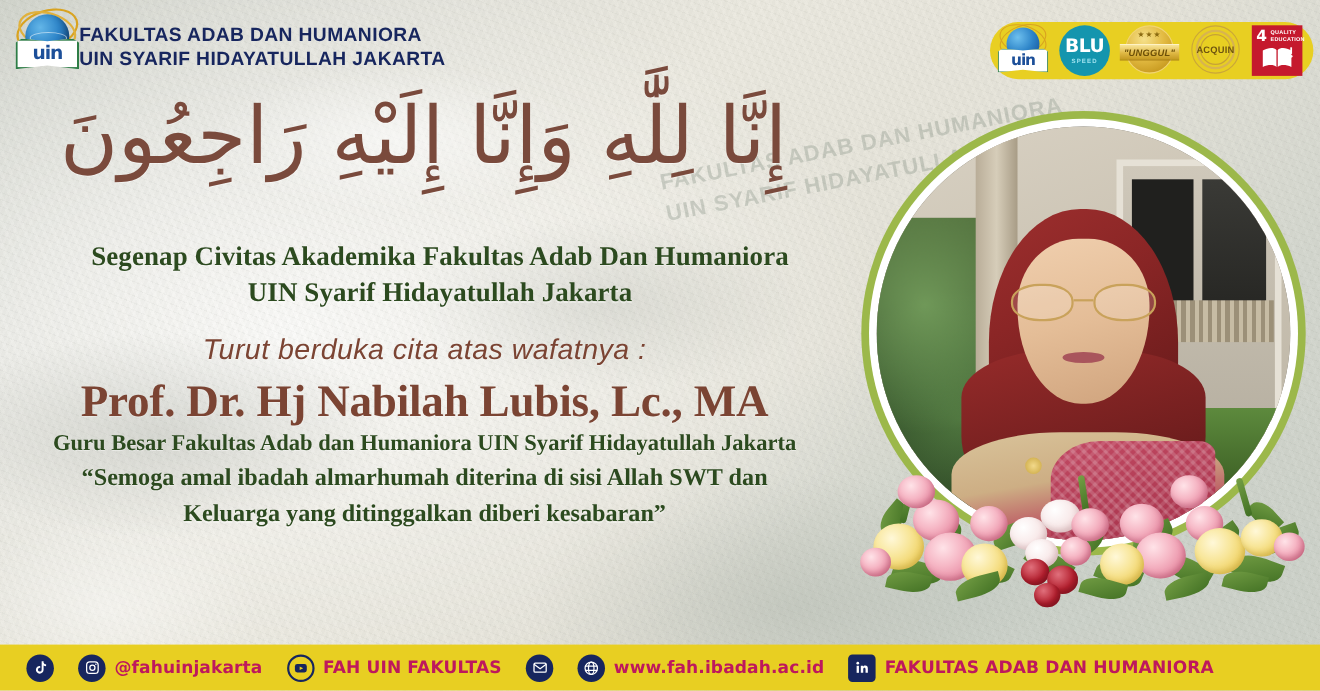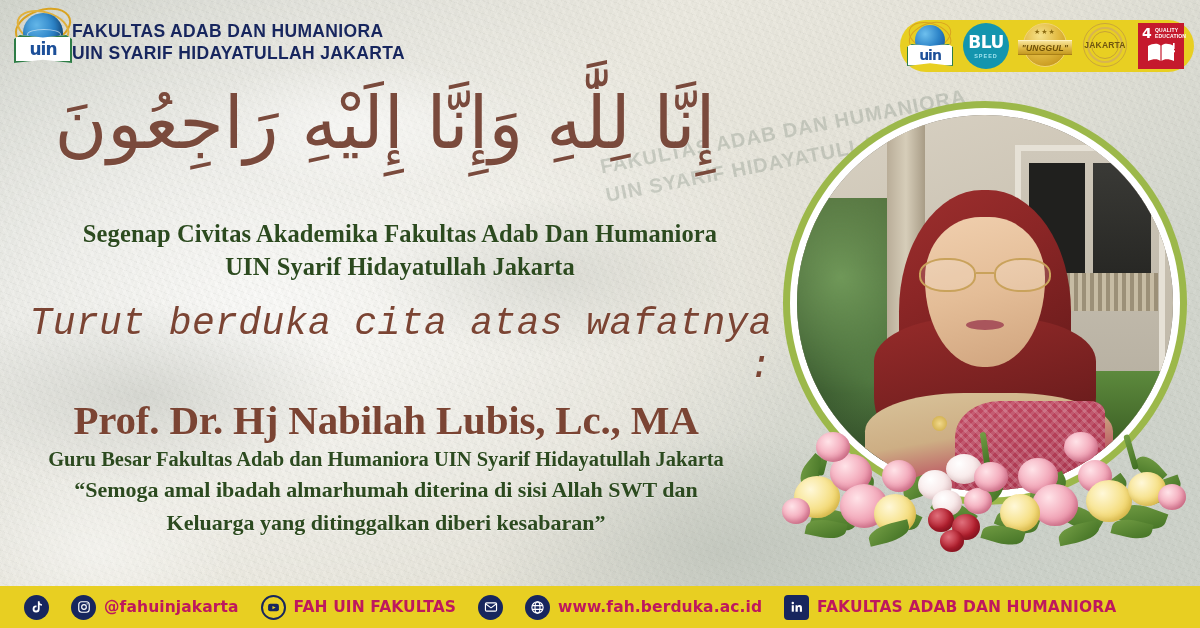--- a/index.html
+++ b/index.html
@@ -173,26 +173,25 @@
 
   .line-inst {
     font-family:Liberation Serif, serif;
     font-weight:700; font-size:24.5px; line-height:1.33;
     letter-spacing:.1px;
     text-shadow:0 1px 0 rgba(255,255,255,.4);
     margin-left:28px;
   }
   .line-script {
     margin-top:20px;
-    font-family:Liberation Mono, monospace;
+    font-family:Liberation Sans, sans-serif;
     font-style:italic; font-weight:400;
-    font-size:38px; line-height:1.12;
+    font-size:26px; line-height:1.12;
     letter-spacing:.4px;
     text-shadow:0 1px 1px rgba(255,255,255,.45);
-    text-align:right;
   }
   .line-name {
     margin-top:10px;
     font-family:"Liberation Serif", serif;
     font-weight:700; font-size:41px; line-height:1.12;
     letter-spacing:-.2px;
     text-shadow:0 1px 1px rgba(255,255,255,.35);
   }
   .line-title {
     margin-top:3px;
@@ -380,21 +379,21 @@
         <div class="star">★★★</div>
         <div class="rib">
           <span>"UNGGUL"</span>
         </div>
       </div>
 
       <div class="badge b-acq">
         <div class="r1"></div>
         <div class="r2"></div>
         <div class="r3"></div>
-        <div class="t">JAKARTA</div>
+        <div class="t">ACQUIN</div>
       </div>
 
       <div class="badge b-sdg">
         <div class="num">4</div>
         <div class="lab">QUALITY EDUCATION</div>
         <svg class="bookicon" viewBox="0 0 30 20">
           <path d="M2 4 C7 1 12 1 14.4 3.4 L14.4 19 C12 16.6 7 16.6 2 19 Z" fill="#fff"></path>
           <path d="M28 4 C23 1 18 1 15.6 3.4 L15.6 19 C18 16.6 23 16.6 28 19 Z" fill="#fff"></path>
           <rect x="27" y="1" width="1.6" height="6" fill="#fff"></rect>
           <circle cx="27.8" cy="9.2" r="1.2" fill="#fff"></circle>
@@ -535,21 +534,21 @@
     </div>
 
     <div class="fgroup">
       <div class="fic">
         <svg width="15" height="15" viewBox="0 0 24 24" fill="none" stroke="#fff" stroke-width="1.8">
           <circle cx="12" cy="12" r="9"></circle>
             <ellipse cx="12" cy="12" rx="4" ry="9"></ellipse>
             <path d="M3.3 9h17.4M3.3 15h17.4"></path>
         </svg>
       </div>
-      <div class="ftxt">www.fah.berduka.ac.id</div>
+      <div class="ftxt">www.fah.ibadah.ac.id</div>
     </div>
 
     <div class="fgroup">
       <div class="fic sq">
         <svg width="14" height="14" viewBox="0 0 24 24" fill="#fff">
           <rect x="3" y="9" width="3.6" height="11"></rect>
             <circle cx="4.8" cy="5" r="2.1"></circle>
           <path d="M9.5 9h3.4v1.6c.6-1.1 1.9-1.9 3.6-1.9 2.8 0 4 1.8 4 4.8V20h-3.6v-5.6c0-1.5-.5-2.4-1.8-2.4-1.1 0-1.8.8-1.8 2.4V20H9.5z"></path>
         </svg>
       </div>

